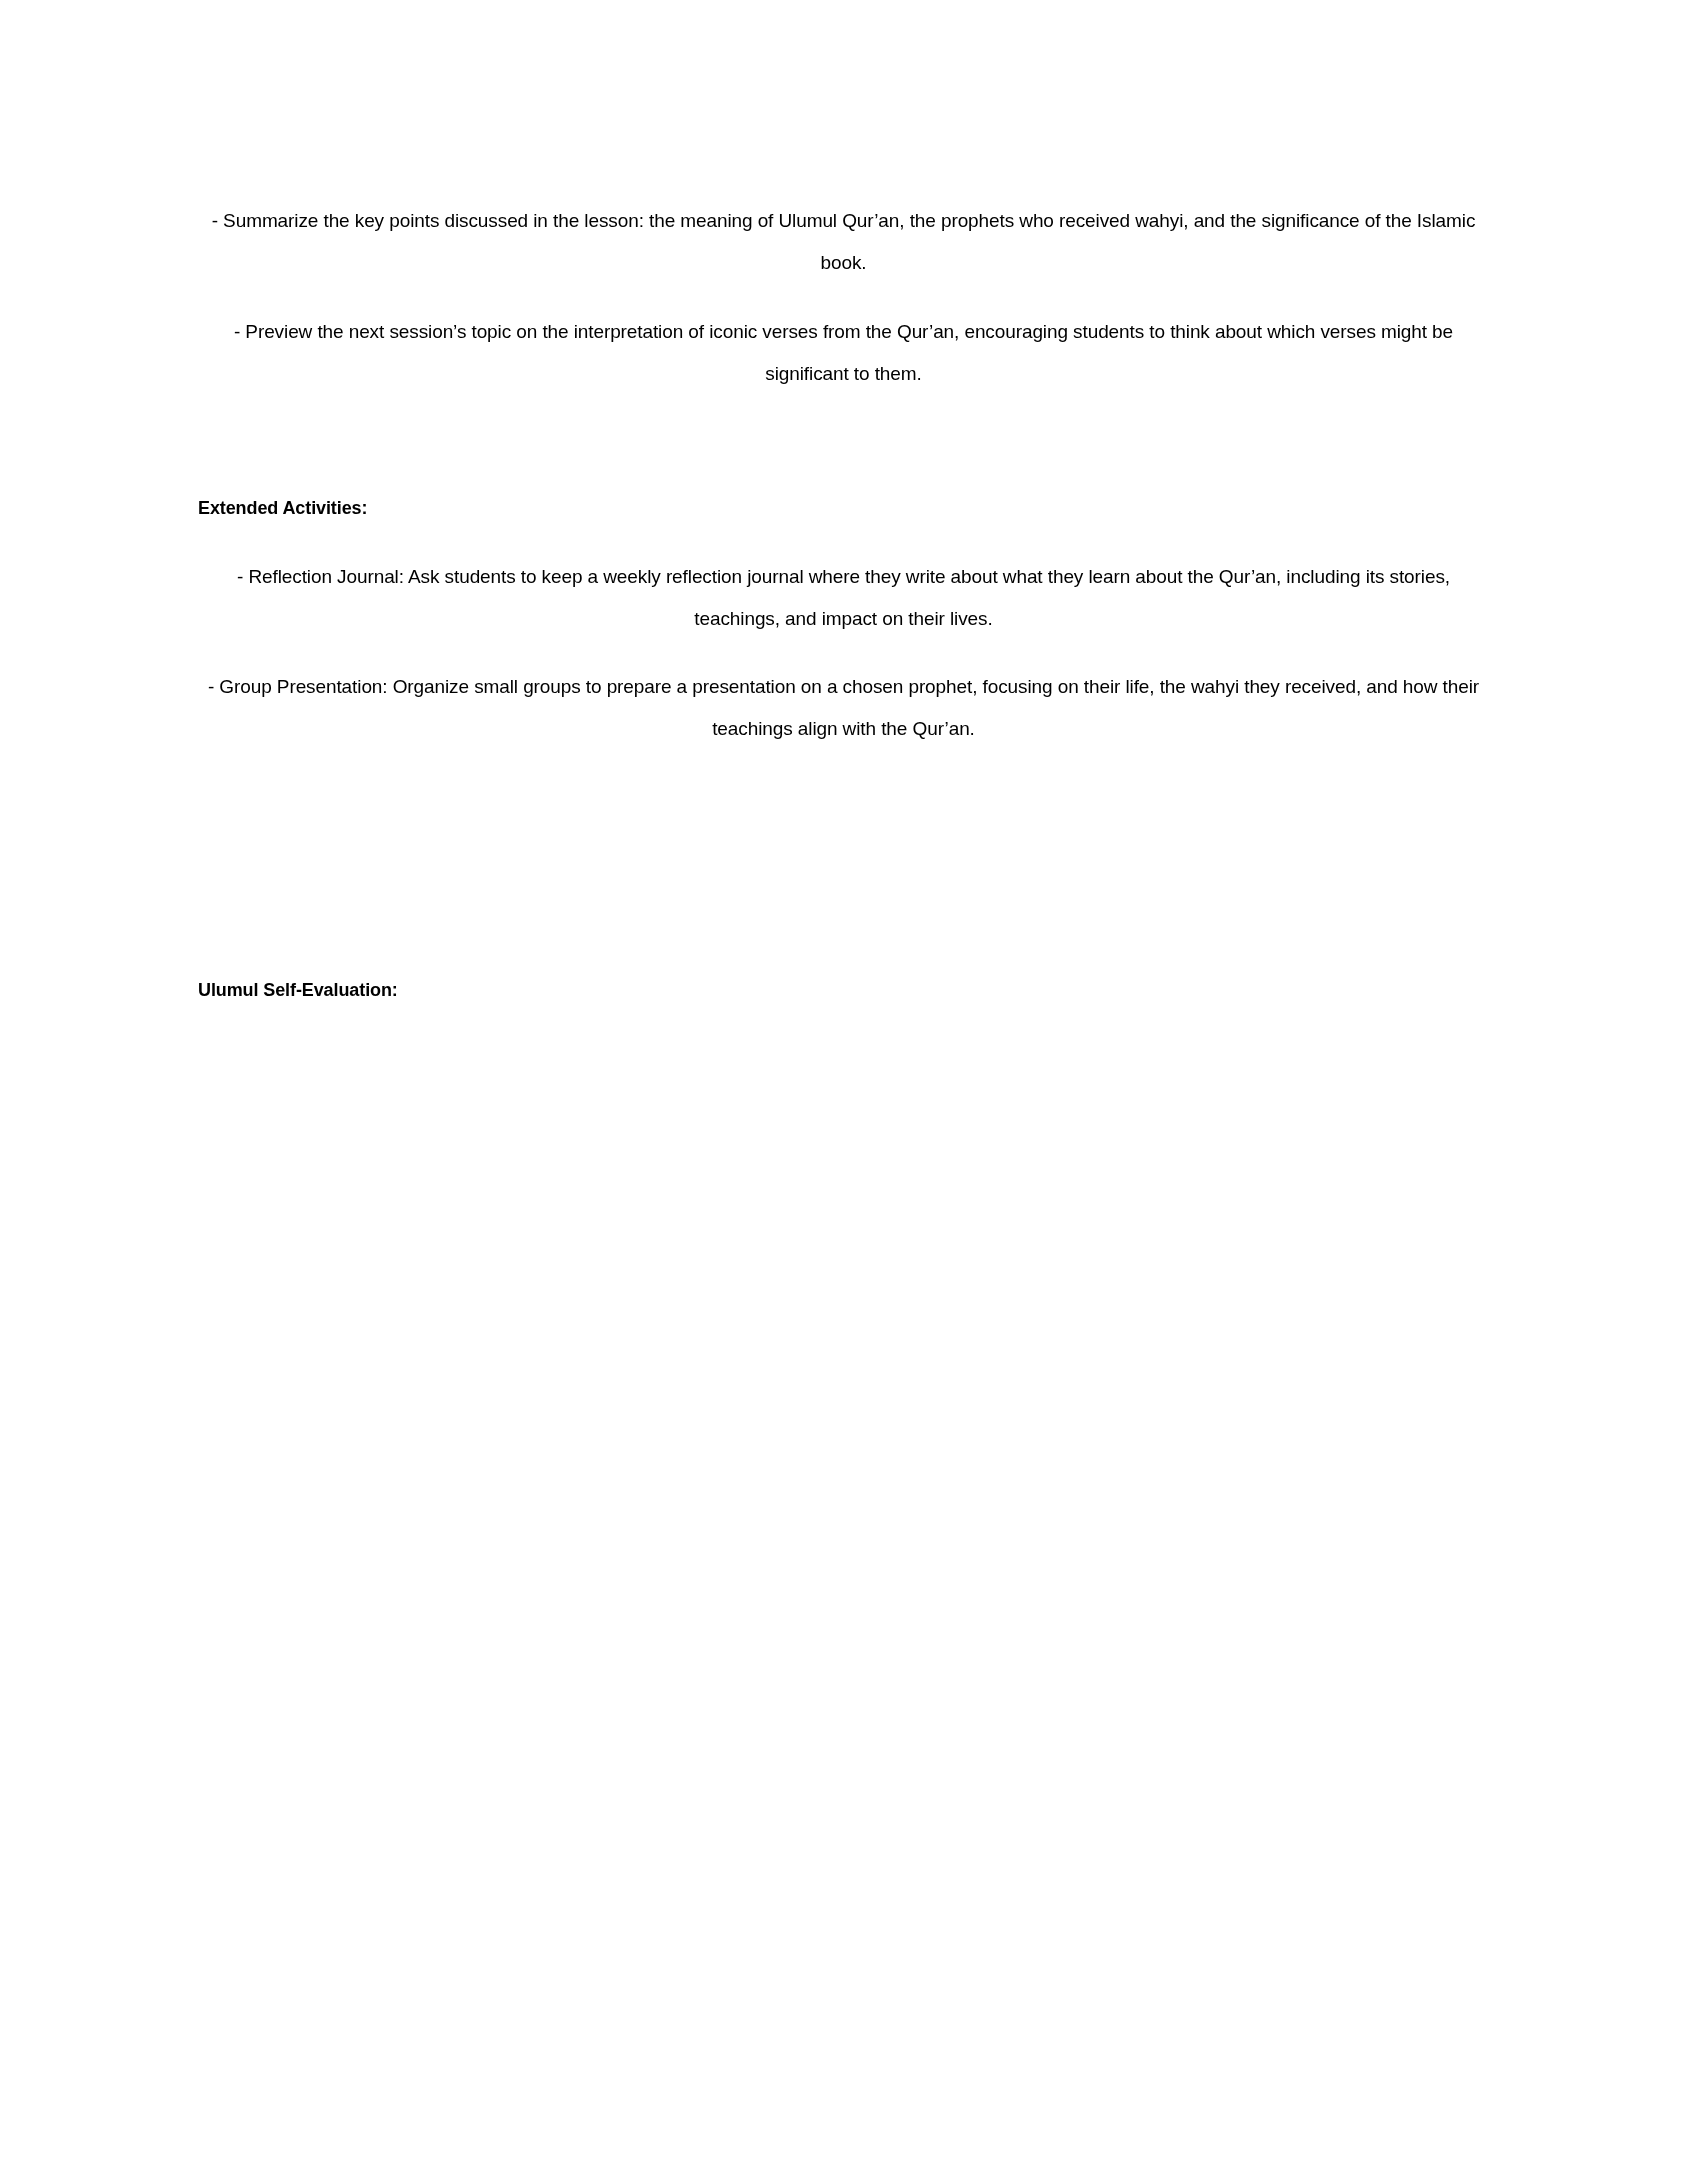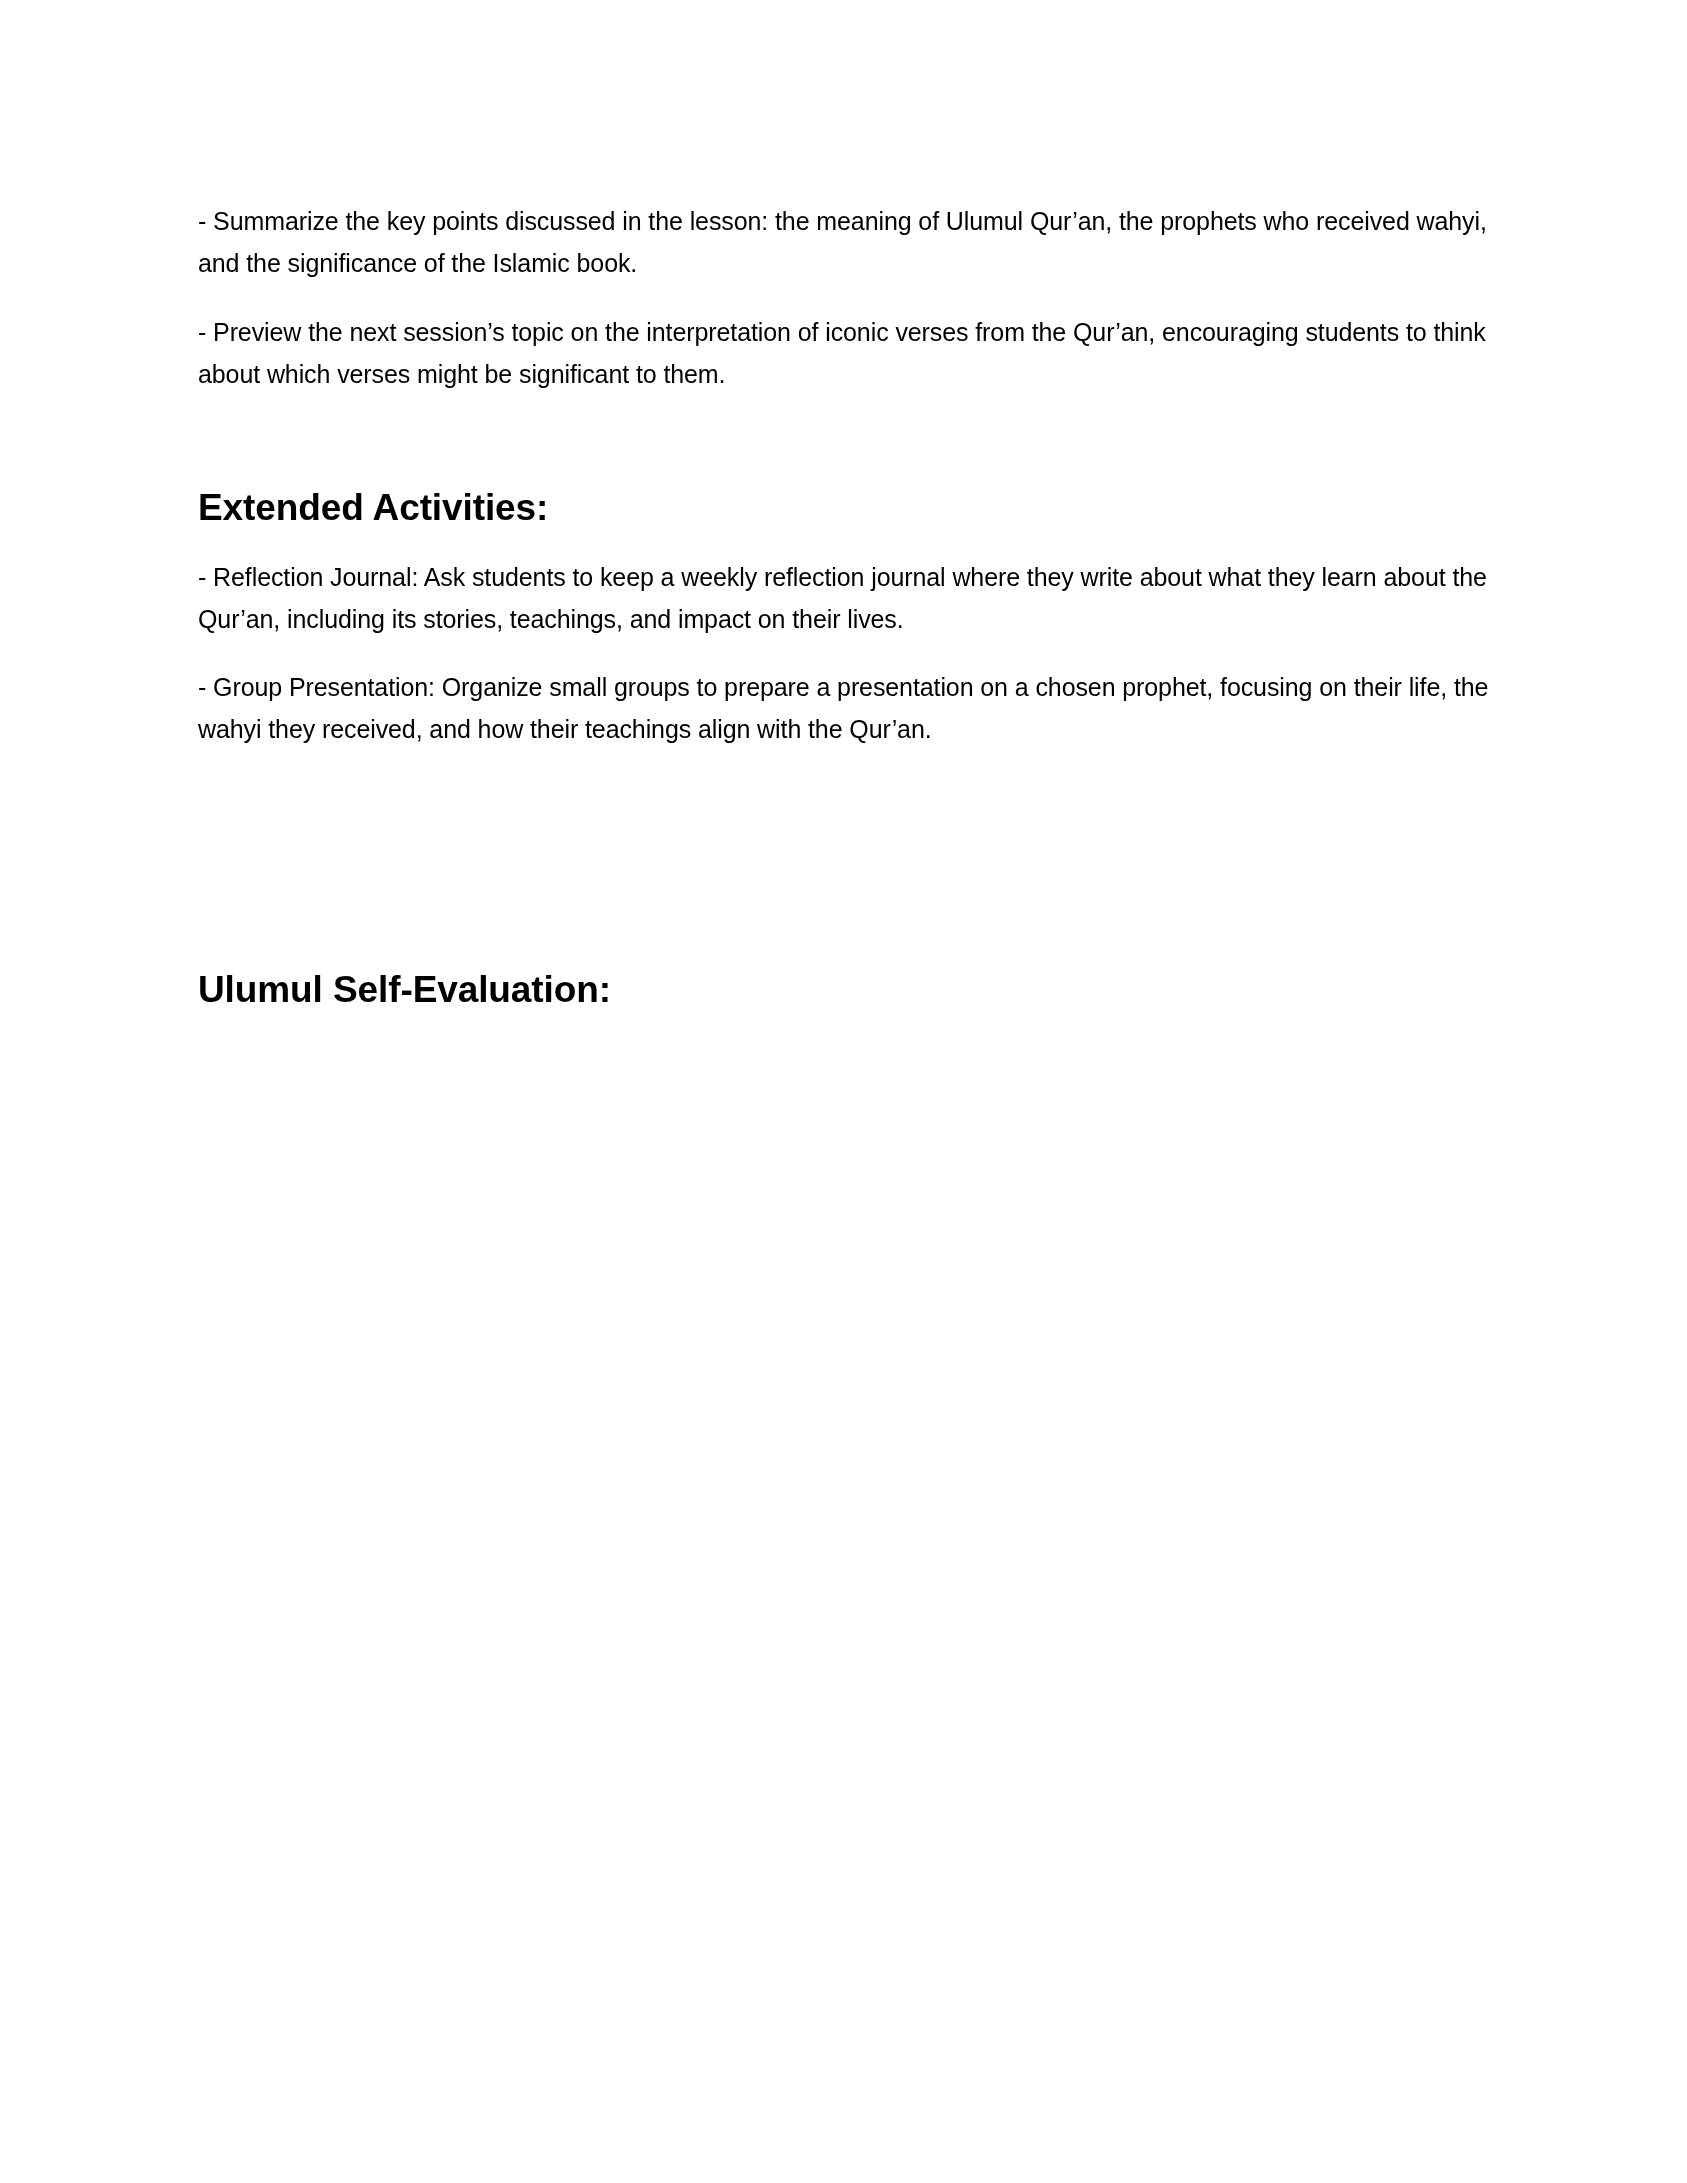--- a/index.html
+++ b/index.html
@@ -11,29 +11,30 @@
     position: relative;
     width: 1687px;
     height: 2183px;
     background: #ffffff;
     color: #000000;
     font-family: "Liberation Sans", sans-serif;
     box-sizing: border-box;
     padding: 200px 198px 0 198px;
   }
   .para {
-    font-size: 25px;
+    font-size: 19px;
     line-height: 42px;
     letter-spacing: -0.1px;
     margin: 0 0 26.5px 0;
     min-height: 42px;
     white-space: pre-wrap;
+    text-align: center;
   }
   .heading {
-    font-size: 37px;
+    font-size: 18px;
     line-height: 42px;
     letter-spacing: -0.1px;
     font-weight: bold;
     margin: 0 0 26.5px 0;
     min-height: 42px;
   }
   .spacer-1 {
     height: 66px;
   }
   .spacer-2 {

